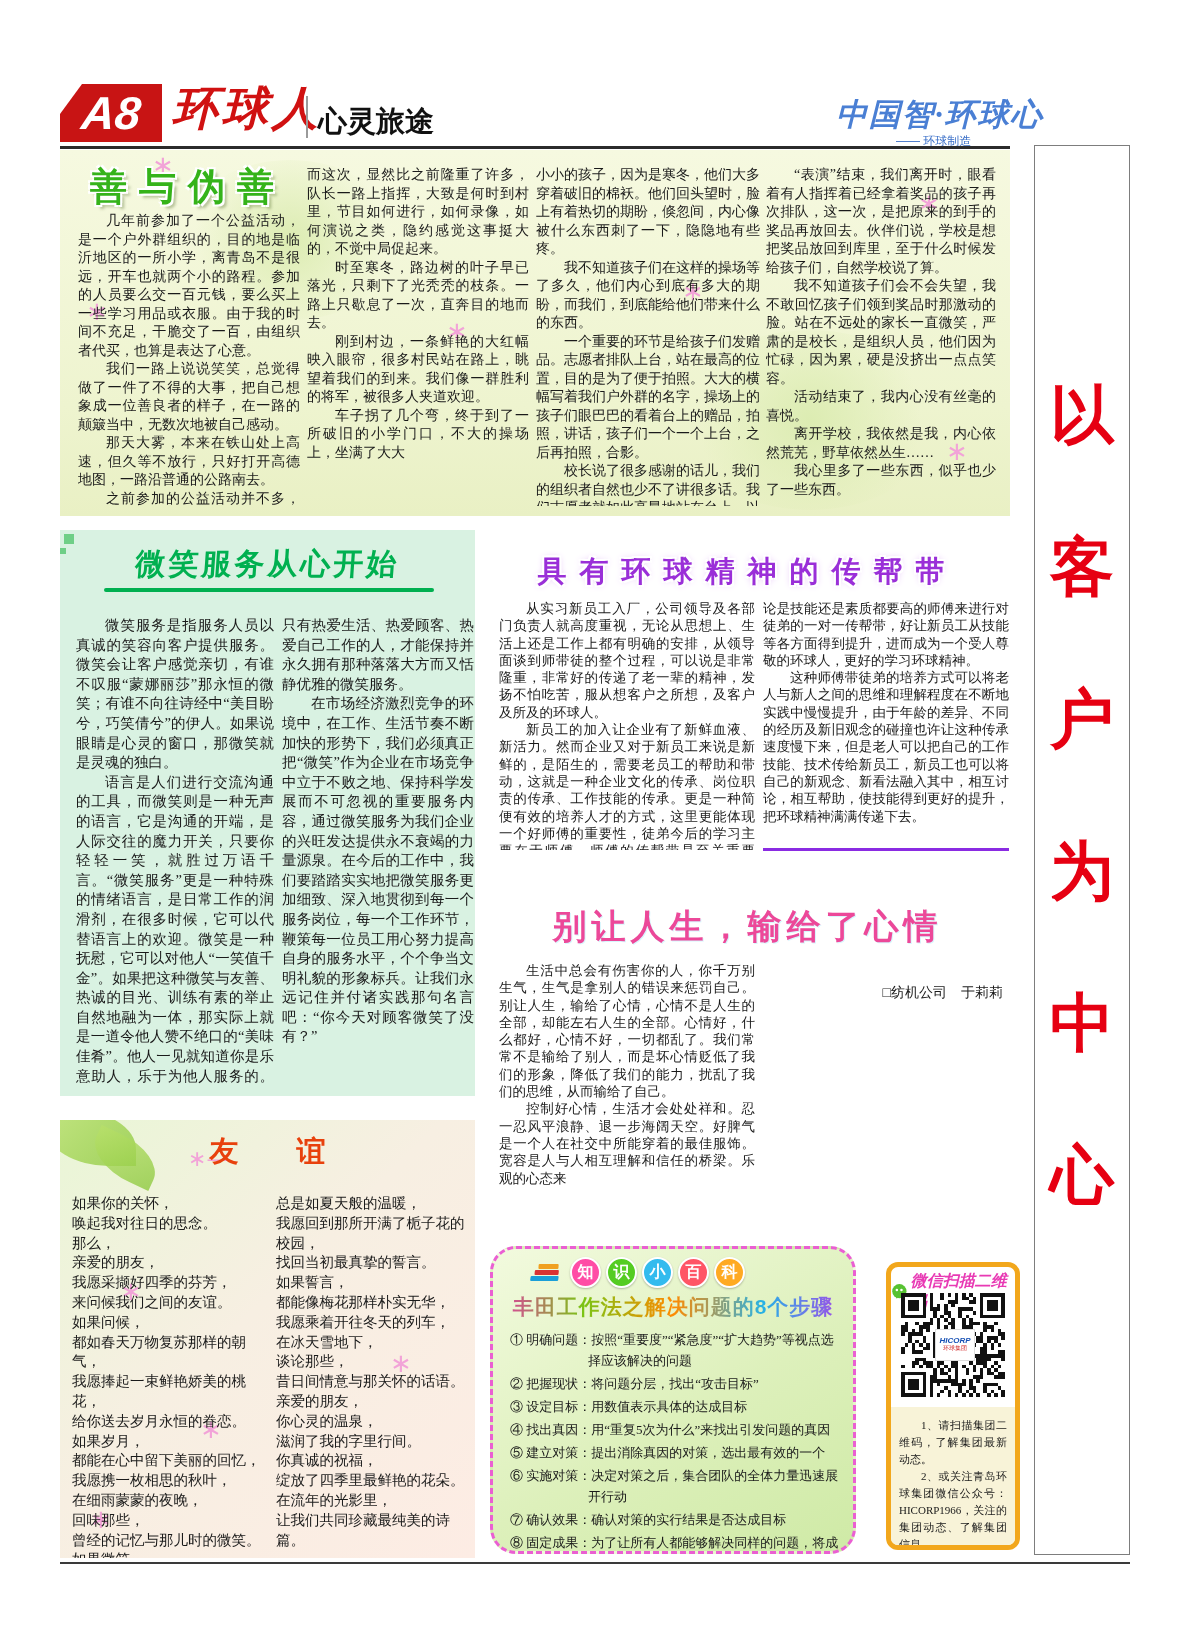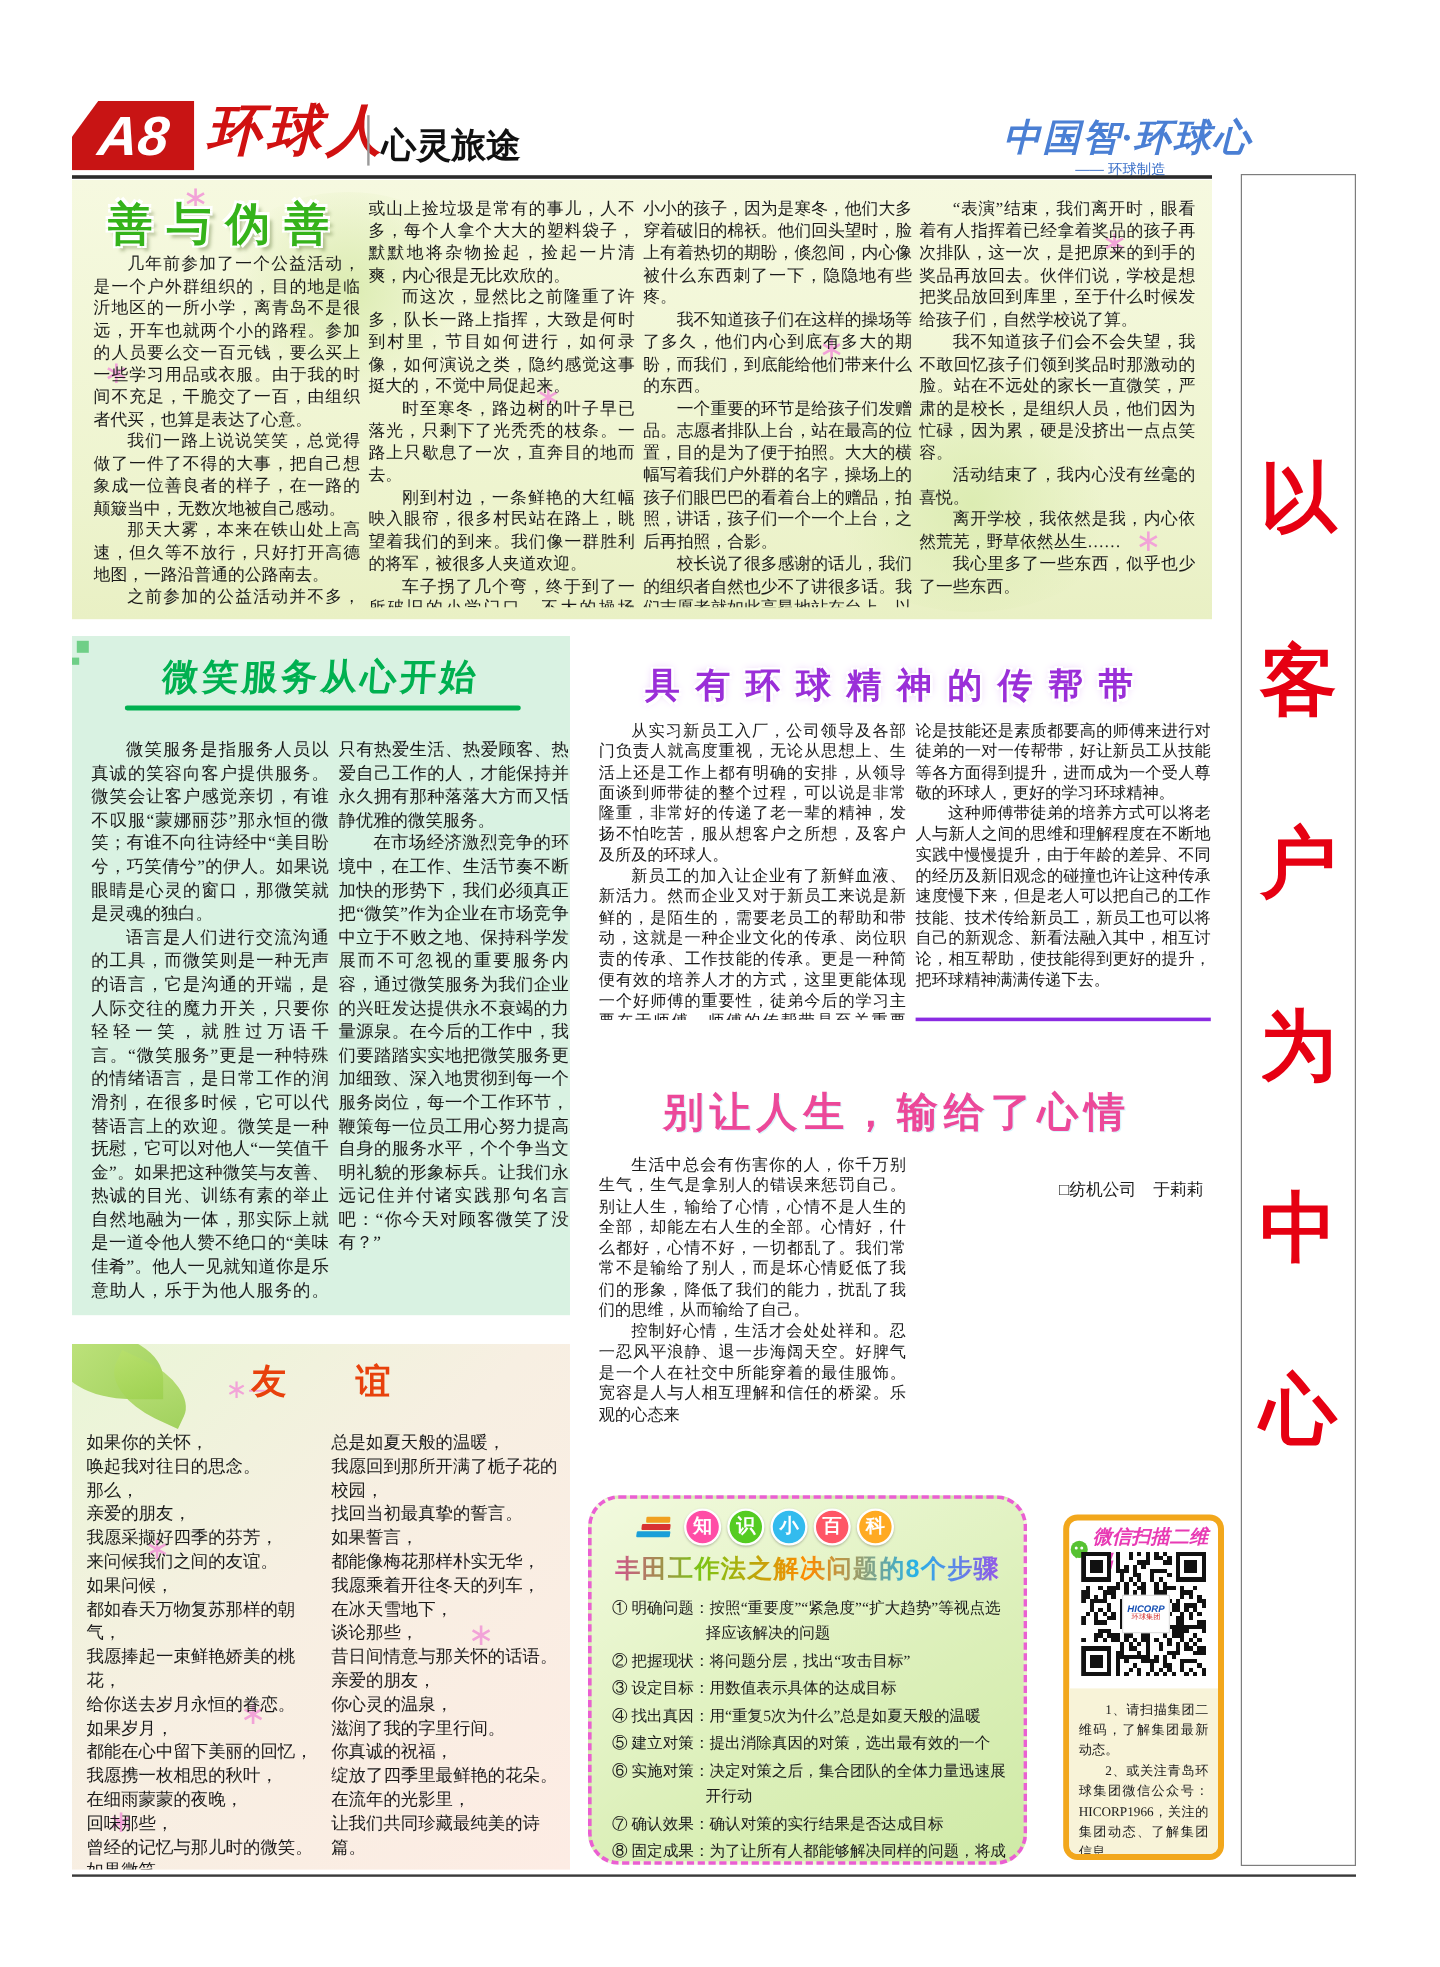--- a/index.html
+++ b/index.html
@@ -146,21 +146,20 @@
     <span class="flower" style="left:858px;top:40px;">∗</span>
     <span class="flower" style="left:886px;top:288px;">∗</span>
     <div class="t-shan">善与伪善</div>
     <div class="cols" style="left:18px;top:62px;width:222px;height:294px;">
         <p>几年前参加了一个公益活动，是一个户外群组织的，目的地是临沂地区的一所小学，离青岛不是很远，开车也就两个小的路程。参加的人员要么交一百元钱，要么买上一些学习用品或衣服。由于我的时间不充足，干脆交了一百，由组织者代买，也算是表达了心意。</p>
         <p>我们一路上说说笑笑，总觉得做了一件了不得的大事，把自己想象成一位善良者的样子，在一路的颠簸当中，无数次地被自己感动。</p>
         <p>那天大雾，本来在铁山处上高速，但久等不放行，只好打开高德地图，一路沿普通的公路南去。</p>
         <p>之前参加的公益活动并不多，去沙滩</p>
       </div>
     <div class="cols cont" style="left:247px;top:16px;width:222px;height:340px;">
-        <p>或山上捡垃圾是常有的事儿，人不多，每个人拿个大大的塑料袋子，默默地将杂物捡起，捡起一片清爽，内心很是无比欢欣的。</p>
         <p>而这次，显然比之前隆重了许多，队长一路上指挥，大致是何时到村里，节目如何进行，如何录像，如何演说之类，隐约感觉这事挺大的，不觉中局促起来。</p>
         <p>时至寒冬，路边树的叶子早已落光，只剩下了光秃秃的枝条。一路上只歇息了一次，直奔目的地而去。</p>
         <p>刚到村边，一条鲜艳的大红幅映入眼帘，很多村民站在路上，眺望着我们的到来。我们像一群胜利的将军，被很多人夹道欢迎。</p>
         <p>车子拐了几个弯，终于到了一所破旧的小学门口，不大的操场上，坐满了大大</p>
       </div>
     <div class="cols cont" style="left:476px;top:16px;width:224px;height:340px;">
         <p>小小的孩子，因为是寒冬，他们大多穿着破旧的棉袄。他们回头望时，脸上有着热切的期盼，倏忽间，内心像被什么东西刺了一下，隐隐地有些疼。</p>
         <p>我不知道孩子们在这样的操场等了多久，他们内心到底有多大的期盼，而我们，到底能给他们带来什么的东西。</p>
         <p>一个重要的环节是给孩子们发赠品。志愿者排队上台，站在最高的位置，目的是为了便于拍照。大大的横幅写着我们户外群的名字，操场上的孩子们眼巴巴的看着台上的赠品，拍照，讲话，孩子们一个一个上台，之后再拍照，合影。</p>
         <p>校长说了很多感谢的话儿，我们的组织者自然也少不了讲很多话。我们志愿者就如此高昂地站在台上，以胜利者的姿态，尽情享受着一个捐赠者最高的奖赏。</p>
@@ -284,21 +283,21 @@
       <span class="badge-circle" style="background:#55cc22;">识</span>
       <span class="badge-circle" style="background:#33bbee;">小</span>
       <span class="badge-circle" style="background:#ff5566;">百</span>
       <span class="badge-circle" style="background:#ffaa22;">科</span>
     </div>
     <div class="k-title">丰田工作法之解决问题的8个步骤</div>
     <div class="steps">
         <p>① 明确问题：按照“重要度”“紧急度”“扩大趋势”等视点选择应该解决的问题</p>
         <p>② 把握现状：将问题分层，找出“攻击目标”</p>
         <p>③ 设定目标：用数值表示具体的达成目标</p>
-        <p>④ 找出真因：用“重复5次为什么”总是如夏天般的温暖</p>
+        <p>④ 找出真因：用“重复5次为什么”来找出引发问题的真因</p>
         <p>⑤ 建立对策：提出消除真因的对策，选出最有效的一个</p>
         <p>⑥ 实施对策：决定对策之后，集合团队的全体力量迅速展开行动</p>
         <p>⑦ 确认效果：确认对策的实行结果是否达成目标</p>
         <p>⑧ 固定成果：为了让所有人都能够解决同样的问题，将成功的流程“标准化”</p>
       </div>
   </div>
 
   <div class="abs qrbox">
     <div class="qr-header">
       <svg width="18" height="18" viewBox="0 0 20 20">

